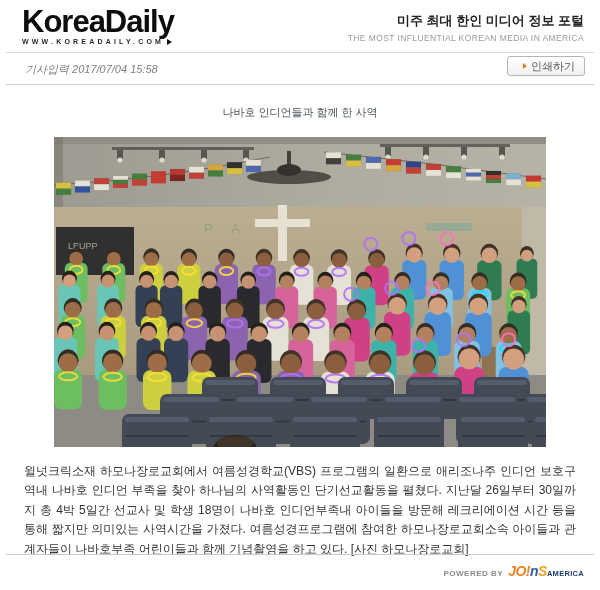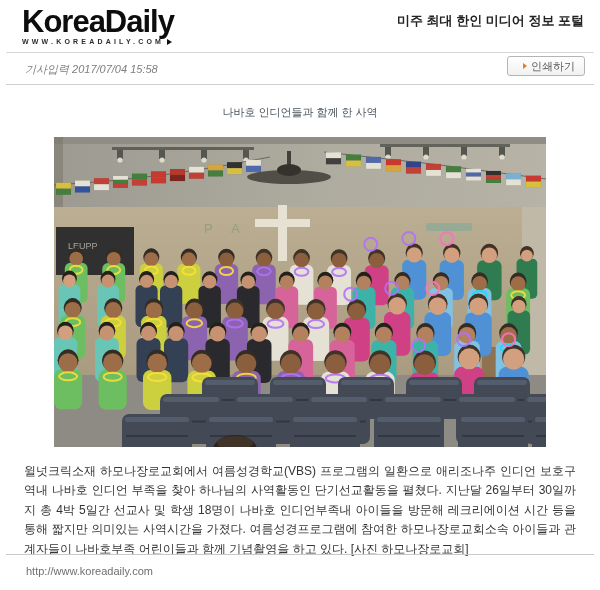--- a/index.html
+++ b/index.html
@@ -40,20 +40,21 @@
 <div class="header">
   <div class="logo">
     <div class="logo-main">KoreaDaily</div>
     <div class="logo-sub">
       <span>WWW.KOREADAILY.COM</span>
       <span class="arrow"></span>
     </div>
   </div>
   <div class="tagline">
     <div class="tagline-ko">미주 최대 한인 미디어 정보 포털</div>
+    <div class="tagline-en">THE MOST INFLUENTIAL KOREAN MEDIA IN AMERICA</div>
   </div>
 </div>
 <hr class="rule">
 
 <div class="meta-bar">
   <span class="meta-date">기사입력 2017/07/04 15:58</span>
   <button class="print-btn">
     <span class="print-bullet"></span>
     <span>인쇄하기</span>
   </button>
@@ -491,14 +492,17 @@
       <line x1="482" y1="299" x2="544" y2="299" stroke="#2c3240" stroke-width="2"></line>
       <ellipse cx="181" cy="313" rx="22" ry="15" fill="#241d18"></ellipse>
       <ellipse cx="181" cy="306" rx="18" ry="7" fill="#3a2d22"></ellipse>
       <rect x="0" y="0" width="492" height="310" fill="#b8a88e" opacity="0.05"></rect>
     </svg>
 </div>
 
 <p class="article-body">윌넛크릭소재 하모나장로교회에서 여름성경학교(VBS) 프로그램의 일환으로 애리조나주 인디언 보호구역내 나바호 인디언 부족을 찾아 하나님의 사역활동인 단기선교활동을 펼쳤다. 지난달 26일부터 30일까지 총 4박 5일간 선교사 및 학생 18명이 나바호 인디언부족내 아이들을 방문해 레크리에이션 시간 등을 통해 짧지만 의미있는 사역시간을 가졌다. 여름성경프로그램에 참여한 하모나장로교회소속 아이들과 관계자들이 나바호부족 어린이들과 함께 기념촬영을 하고 있다. [사진 하모나장로교회]</p>
 
 <div class="footer">
-  <span class="footer-url">http://www.koreadaily.com</span>
+  <span class="powered">
+    <span class="powered-label">POWERED BY</span>
+    <span class="joins" id="joins-logo-parts"><span style="color: rgb(245, 130, 31);">JO</span><span style="color: rgb(245, 130, 31);">!</span><span style="color: rgb(46, 92, 168);">n</span><span style="color: rgb(245, 160, 31);">S</span><span class="america" style="color: rgb(30, 58, 110);">AMERICA</span></span>
+  </span>
 </div>
 
 </body></html>

